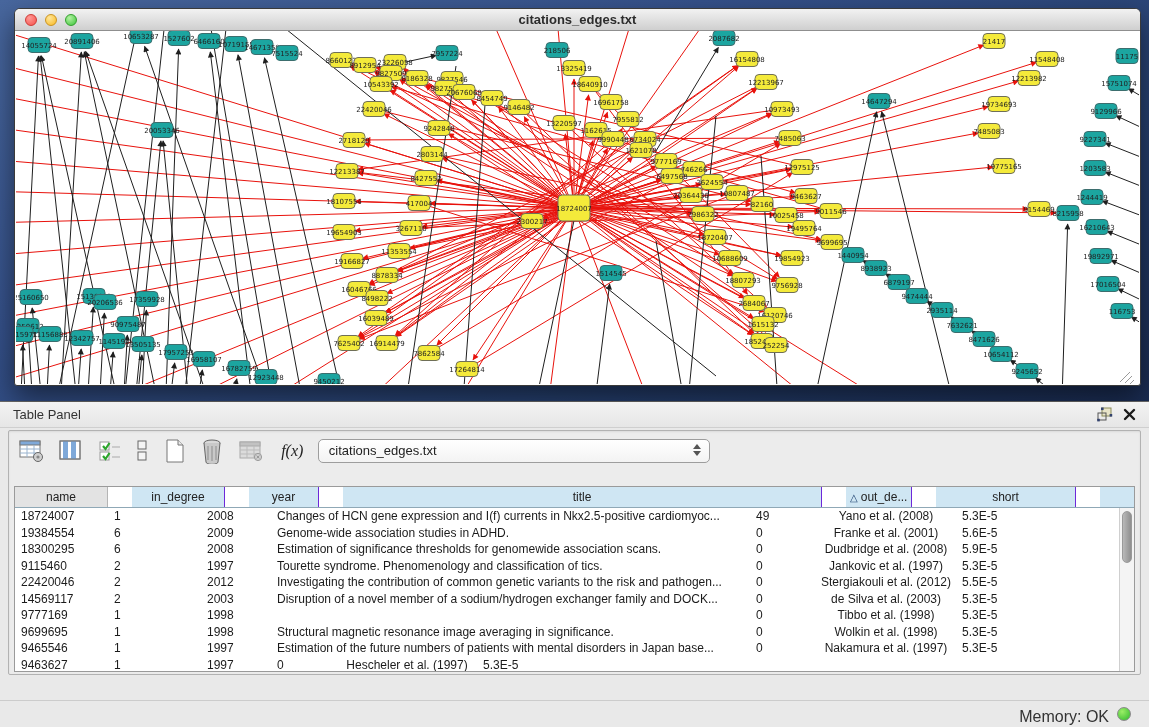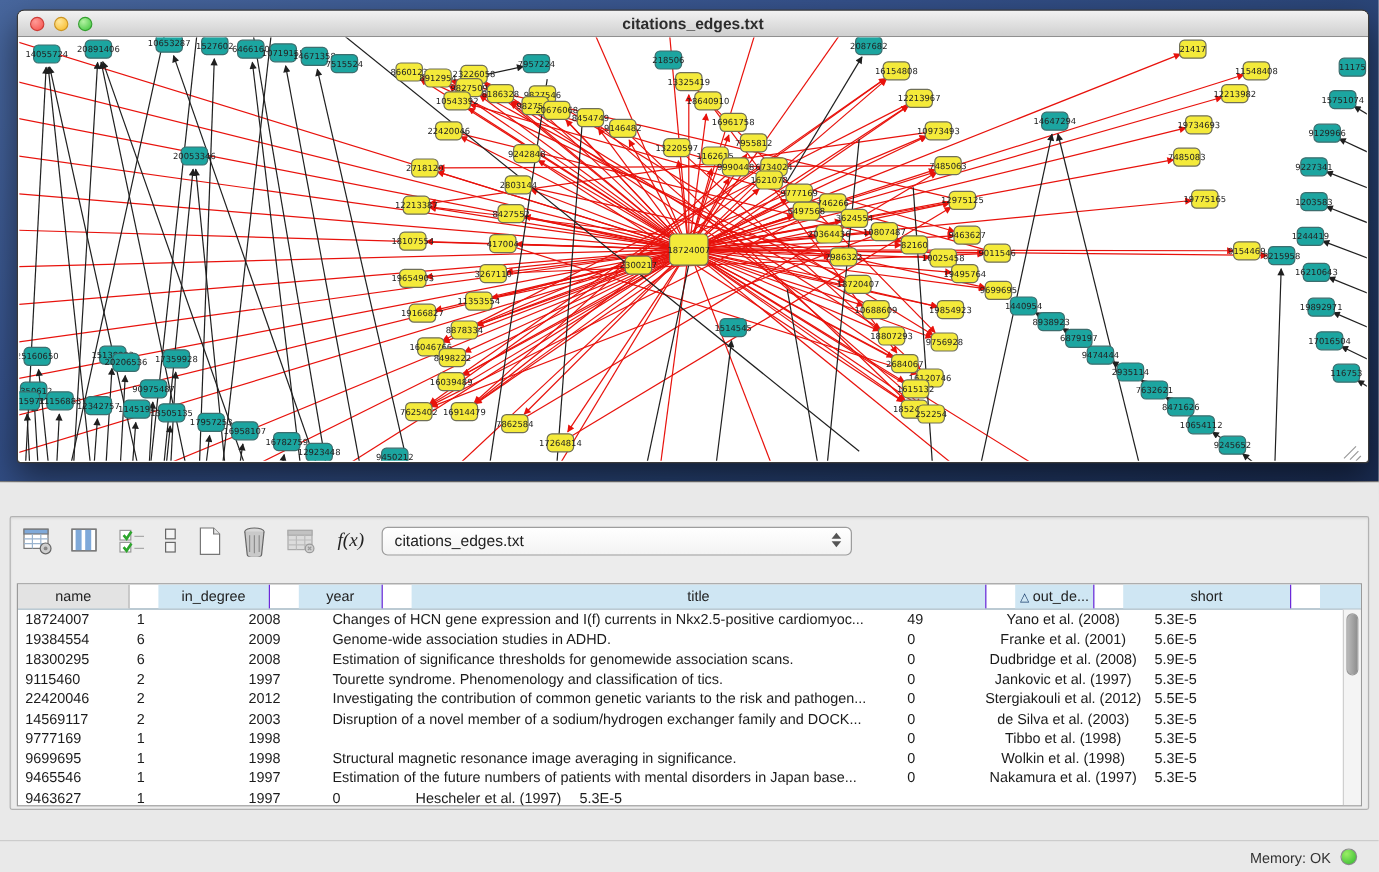--- a/index.html
+++ b/index.html
@@ -74,21 +74,21 @@
     background:#fdfdfd; box-shadow:0 1px 0 rgba(255,255,255,.7); }
   .tab { font-size:13px; color:#222; padding:2px 14px 3px; line-height:16px;
     border-right:1px solid #bdbdbd; background:linear-gradient(#fdfdfd,#f1f1f1); }
   .tab:last-child { border-right:none; }
   .tab.sel { background:linear-gradient(#8d8d8d,#6e6e6e); color:#f1f1f1;
     text-shadow:0 -1px 0 rgba(0,0,0,.25); }
 
   
   #statusbar { position:absolute; left:0; bottom:0; width:1149px; height:27px;
     background:#e9e9e9; border-top:1px solid #cccccc; }
-  #memlabel { position:absolute; right:40px; top:7px; font-size:12px; color:#333;padding-left:20px; }
+  #memlabel { position:absolute; right:40px; top:7px; font-size:16px; color:#333;padding-left:20px; }
   #memdot { position:absolute; right:18px; top:6px; width:14px; height:14px; border-radius:50%;
     background:radial-gradient(circle at 35% 30%, #9bee66, #2fb92e); border:1px solid #8a8a8a; }
 </style>
 </head>
 <body>
 
 <div id="desktop">
   <div id="macwin">
     <div id="titlebar">
       <div class="tl red"></div>
@@ -561,20 +561,33 @@
           <text x="863" y="72.5" text-anchor="middle" font-size="7" font-family="&quot;DejaVu Sans&quot;, sans-serif" fill="#222">14647294</text>
           <rect x="542" y="164" width="32" height="26" rx="4" fill="#f4ea3a" stroke="#6f6f58" stroke-width="1"></rect>
           <text x="558" y="179.5" text-anchor="middle" font-size="7" font-family="&quot;DejaVu Sans&quot;, sans-serif" fill="#222">18724007</text>
           <path d="M1104 351 l10-10 M1109 352 l7-7 M1114 353 l4-4" stroke="#9a9a9a" fill="none"></path>
         </svg>
     </div>
   </div>
 </div>
 
 <div id="tablePanel">
+  <div id="panelTitlebar">
+    <div id="panelTitle">Table Panel</div>
+    <svg id="floatBtn" viewBox="0 0 16 15">
+      <rect x="5" y="1" width="9" height="8" fill="#e8e4c8" stroke="#8b8b5a"></rect>
+      <rect x="4" y="0.5" width="2.6" height="2.6" fill="#33436e"></rect>
+      <rect x="12.6" y="7" width="2.6" height="2.6" fill="#33436e"></rect>
+      <rect x="1" y="6" width="8" height="7" fill="none" stroke="#555"></rect>
+      <rect x="0.2" y="11.8" width="2.6" height="2.6" fill="#33436e"></rect>
+    </svg>
+    <svg id="closeBtn" viewBox="0 0 15 16">
+      <path d="M3 4 L12 13 M12 4 L3 13" stroke="#1b1b1b" stroke-width="2.4" stroke-linecap="round"></path>
+    </svg>
+  </div>
 
   <div id="panelInner">
     <div id="toolbar">
       <svg class="tbicon" width="26" height="24" viewBox="0 0 26 24">
         <rect x="1" y="2" width="20" height="16" fill="#fff" stroke="#777"></rect>
         <rect x="1" y="2" width="20" height="4" fill="#7fa9d9" stroke="#777"></rect>
         <path d="M1 10 h20 M1 14 h20 M8 6 v12 M15 6 v12" stroke="#9ab4cf" fill="none"></path>
         <circle cx="19" cy="18" r="4.5" fill="#cfcfcf" stroke="#666"></circle>
         <circle cx="19" cy="18" r="1.6" fill="#888"></circle>
       </svg>

